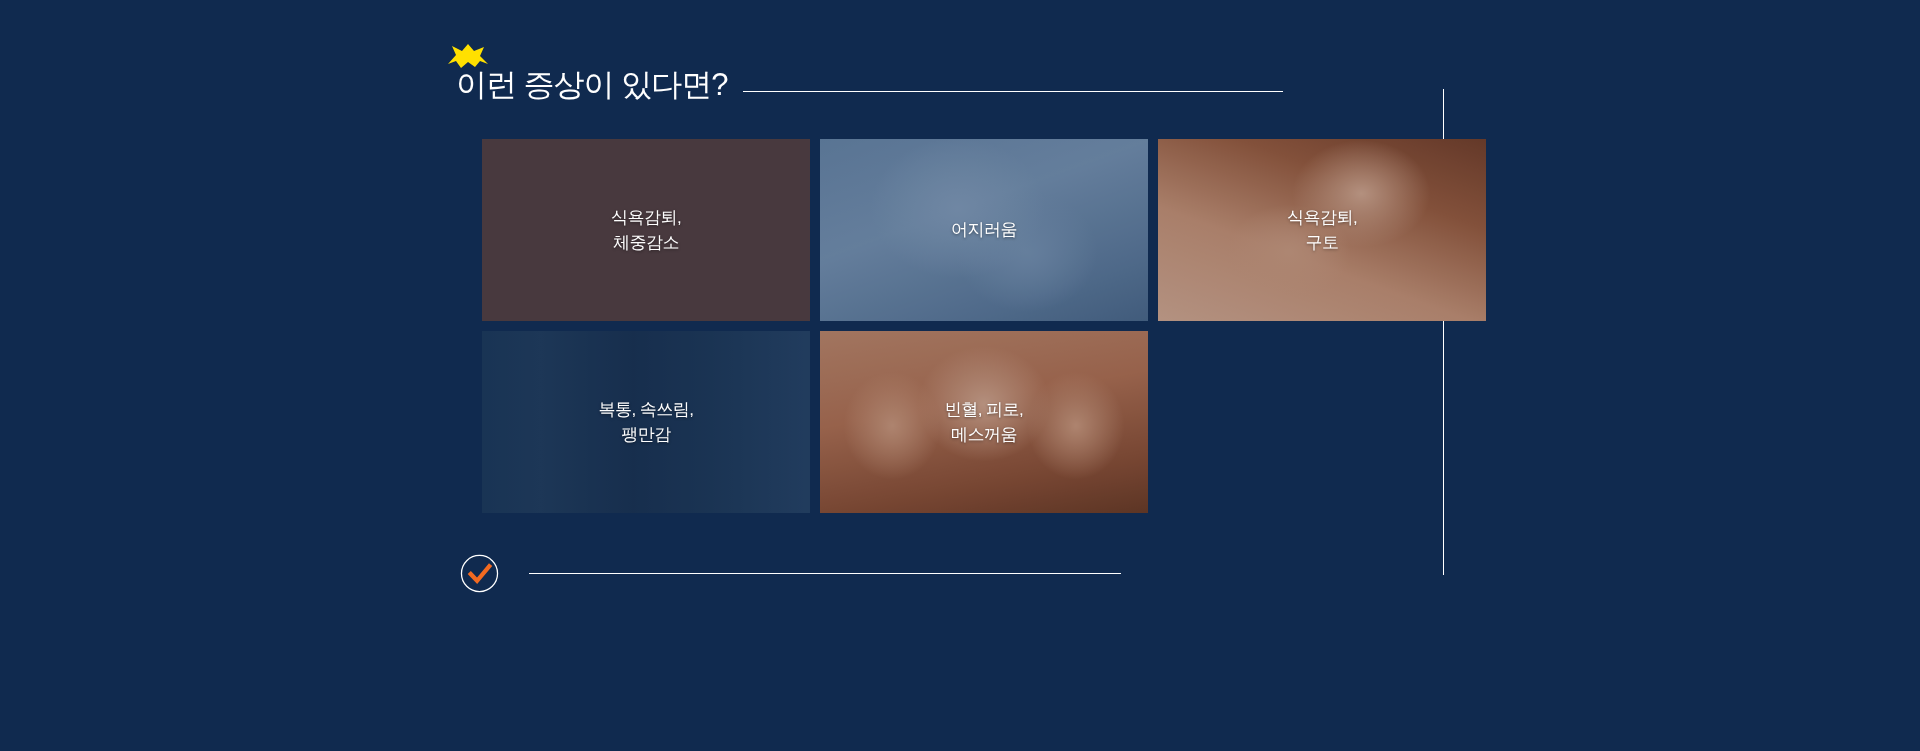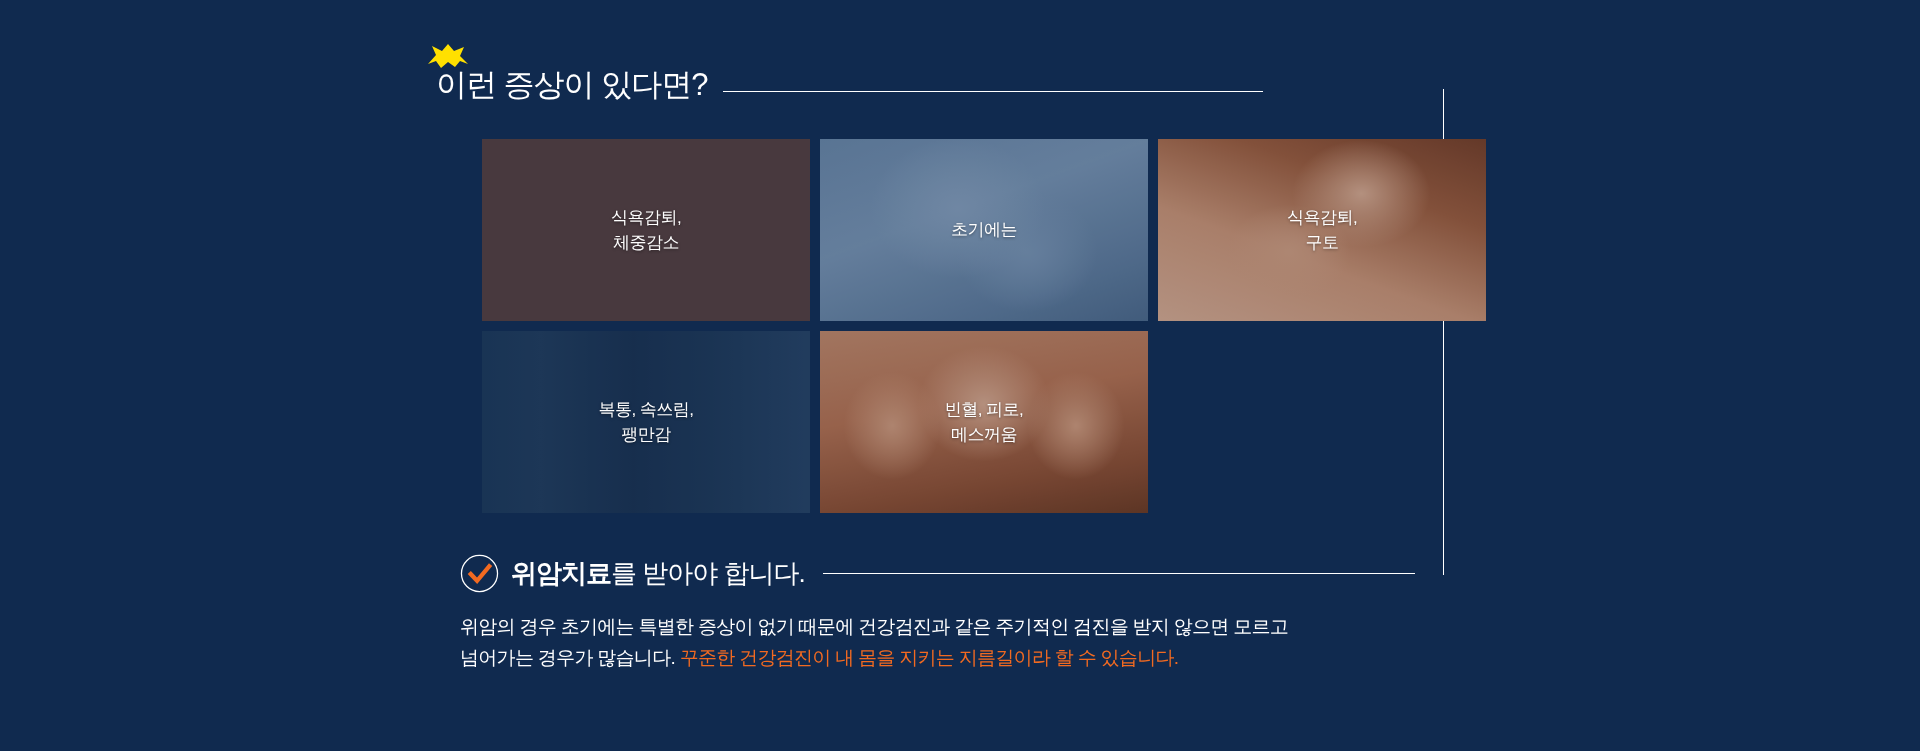--- a/index.html
+++ b/index.html
@@ -13,21 +13,21 @@
 
   #stage {
     position:relative;
     width:1920px; height:751px;
     background:#102a4f;
   }
 
   
   .head-row {
     position:absolute;
-    left:436px; top:58px;
+    left:456px; top:58px;
     width:1000px; height:44px;
     display:flex; align-items:flex-end;
   }
   .star-icon {
     position:absolute;
     left:-9px; top:-14px;
     width:42px; height:34px;
     pointer-events:none;
   }
   .head-title {
@@ -199,21 +199,21 @@
     <div class="cell warm">
       <div class="photo ph-scale"></div>
       <div class="tint"></div>
       <div class="cell-label">식욕감퇴,
 체중감소</div>
     </div>
 
     <div class="cell cool">
       <div class="photo ph-throat"></div>
       <div class="tint"></div>
-      <div class="cell-label">초기에는</div>
+      <div class="cell-label">어지러움</div>
     </div>
 
     <div class="cell warm">
       <div class="photo ph-nausea"></div>
       <div class="tint"></div>
       <div class="cell-label">식욕감퇴,
 구토</div>
     </div>
 
     <div class="cell cool">
@@ -233,23 +233,18 @@
 
   </div>
 
   <div class="sub-row">
 
     <svg class="check-icon" viewBox="0 0 40 40">
       <ellipse cx="20" cy="20" rx="18.5" ry="18.5" fill="none" stroke="#ffffff" stroke-width="1.3"></ellipse>
       <path d="M11 20.5 L17.5 27.5 L30 12.5" fill="none" stroke="#f26a21" stroke-width="4.4" stroke-linecap="square" stroke-linejoin="miter"></path>
     </svg>
 
-    <div class="sub-title"><b>위암치료</b><span>를 받아야 합니다.</span></div>
 
     <div class="sub-rule"></div>
   </div>
 
-  <div class="body-copy">
-    <span>위암의 경우 초기에는 특별한 증상이 없기 때문에 건강검진과 같은 주기적인 검진을 받지 않으면 모르고</span><br>
-    <span>넘어가는 경우가 많습니다. </span><span class="accent">꾸준한 건강검진이 내 몸을 지키는 지름길이라 할 수 있습니다.</span>
-  </div>
 
 </div>
 
 </body></html>

